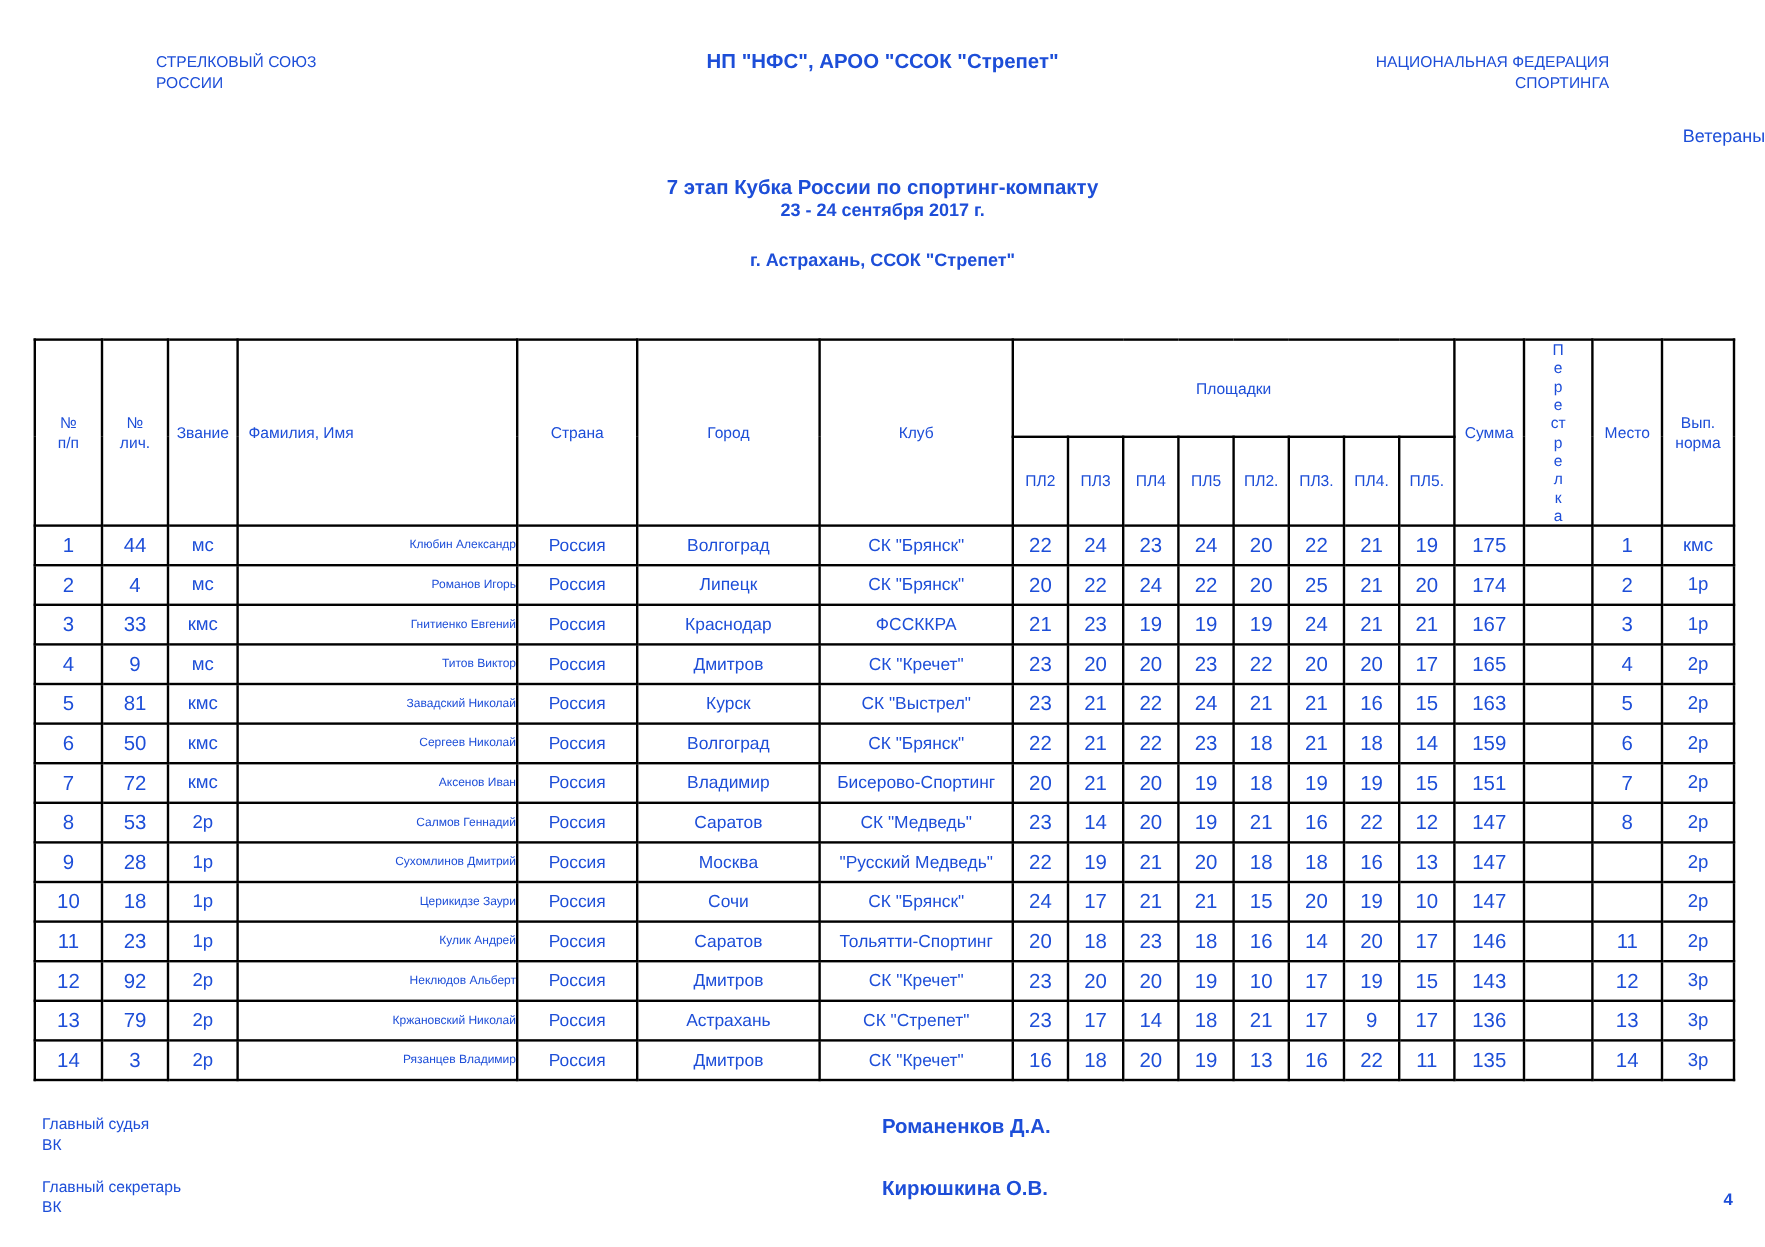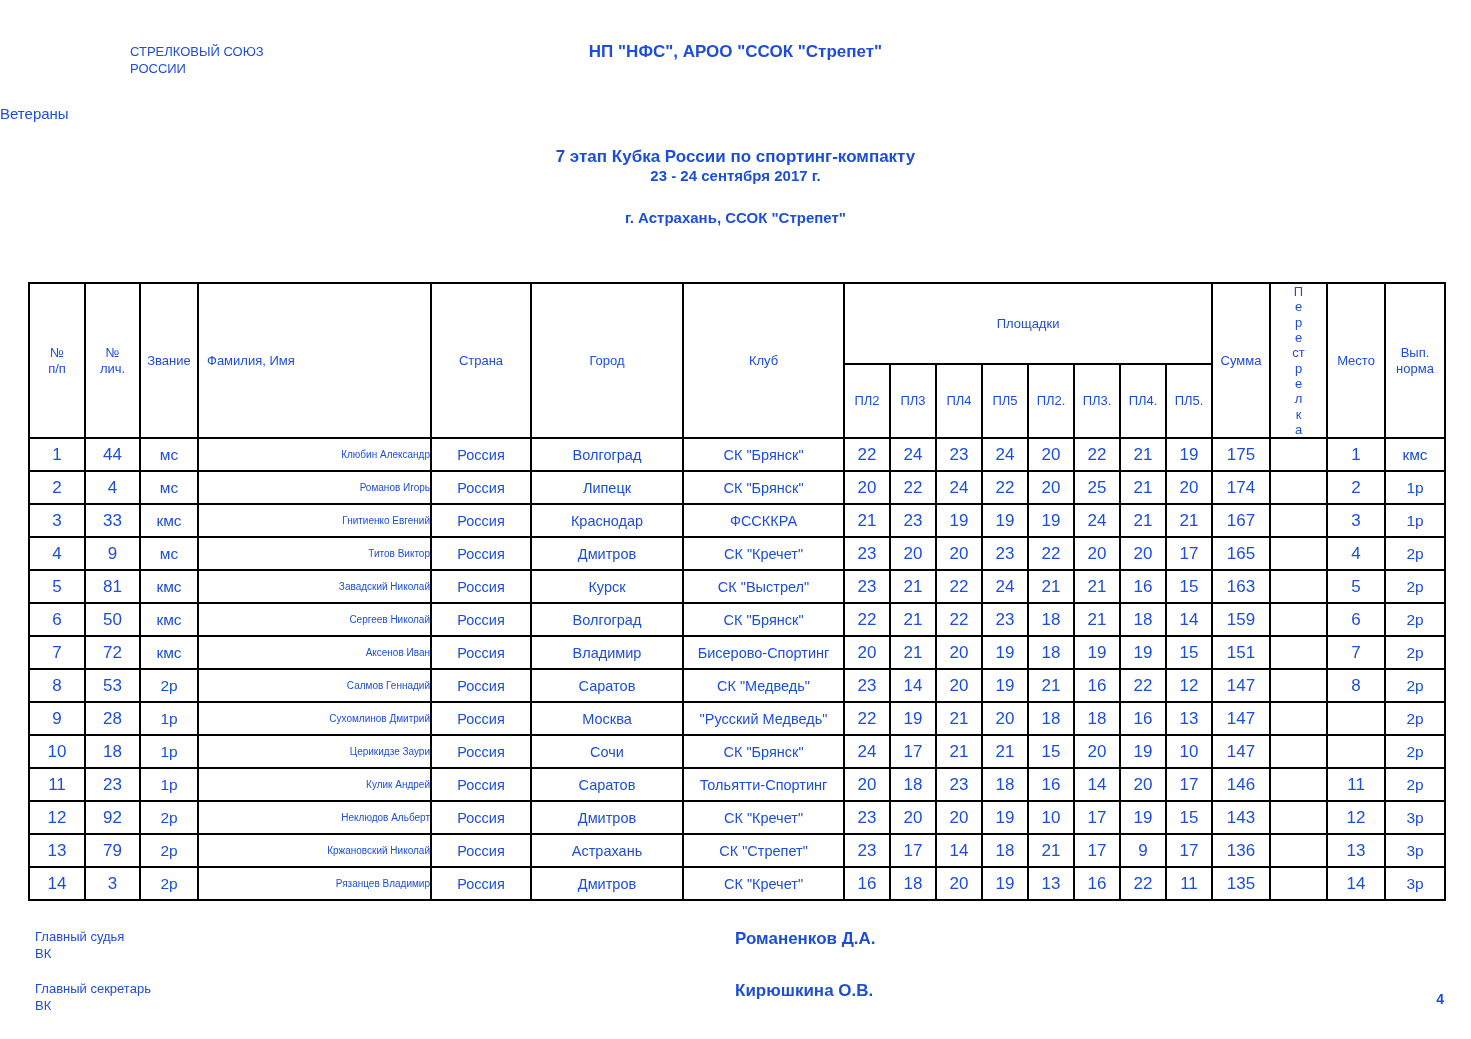--- a/index.html
+++ b/index.html
@@ -9,21 +9,21 @@
     background: #ffffff;
     color: #1d4ed8;
     font-family: "Liberation Sans", "DejaVu Sans", sans-serif;
     overflow: hidden;
   }
   .org-row { position: relative; padding: 44px 130px 0 130px; height: 40px; }
   .org-left { position: absolute; left: 130px; top: 44px; font-size: 13px; line-height: 1.28; }
   .org-center { position: absolute; left: 0; right: 0; top: 42px; text-align: center; font-weight: bold; font-size: 17px; }
   .org-right { position: absolute; right: 130px; top: 44px; font-size: 13px; line-height: 1.28; text-align: right; }
   .doc-title { text-align: center; font-weight: bold; font-size: 19.5px; margin-top: 22px; }
-  .subtitle  { text-align: left; font-size: 15px; margin-top: 21px; }
+  .subtitle  { text-align: right; font-size: 15px; margin-top: 21px; }
   .event     { text-align: center; font-weight: bold; font-size: 17px; margin-top: 25px; }
   .dates     { text-align: center; font-weight: bold; font-size: 15px; }
   .location  { text-align: center; font-weight: bold; font-size: 15px; margin-top: 25px; }
 
   table.results {
     border-collapse: collapse;
     table-layout: fixed;
     margin: 56px 0 0 28px;
     width: 1416px;
   }
@@ -56,20 +56,24 @@
 <body>
 
 <div class="page">
 
   <div class="org-row">
     <div class="org-left">
       <div>СТРЕЛКОВЫЙ СОЮЗ</div>
       <div>РОССИИ</div>
     </div>
     <div class="org-center">НП "НФС", АРОО "ССОК "Стрепет"</div>
+    <div class="org-right">
+      <div>НАЦИОНАЛЬНАЯ ФЕДЕРАЦИЯ</div>
+      <div>СПОРТИНГА</div>
+    </div>
   </div>
 
   <div class="subtitle">Ветераны</div>
   <div class="event">7 этап Кубка России по спортинг-компакту</div>
   <div class="dates">23 - 24 сентября 2017 г.</div>
   <div class="location">г. Астрахань, ССОК "Стрепет"</div>
 
   <table class="results">
     <colgroup>
       <col style="width:56px">

